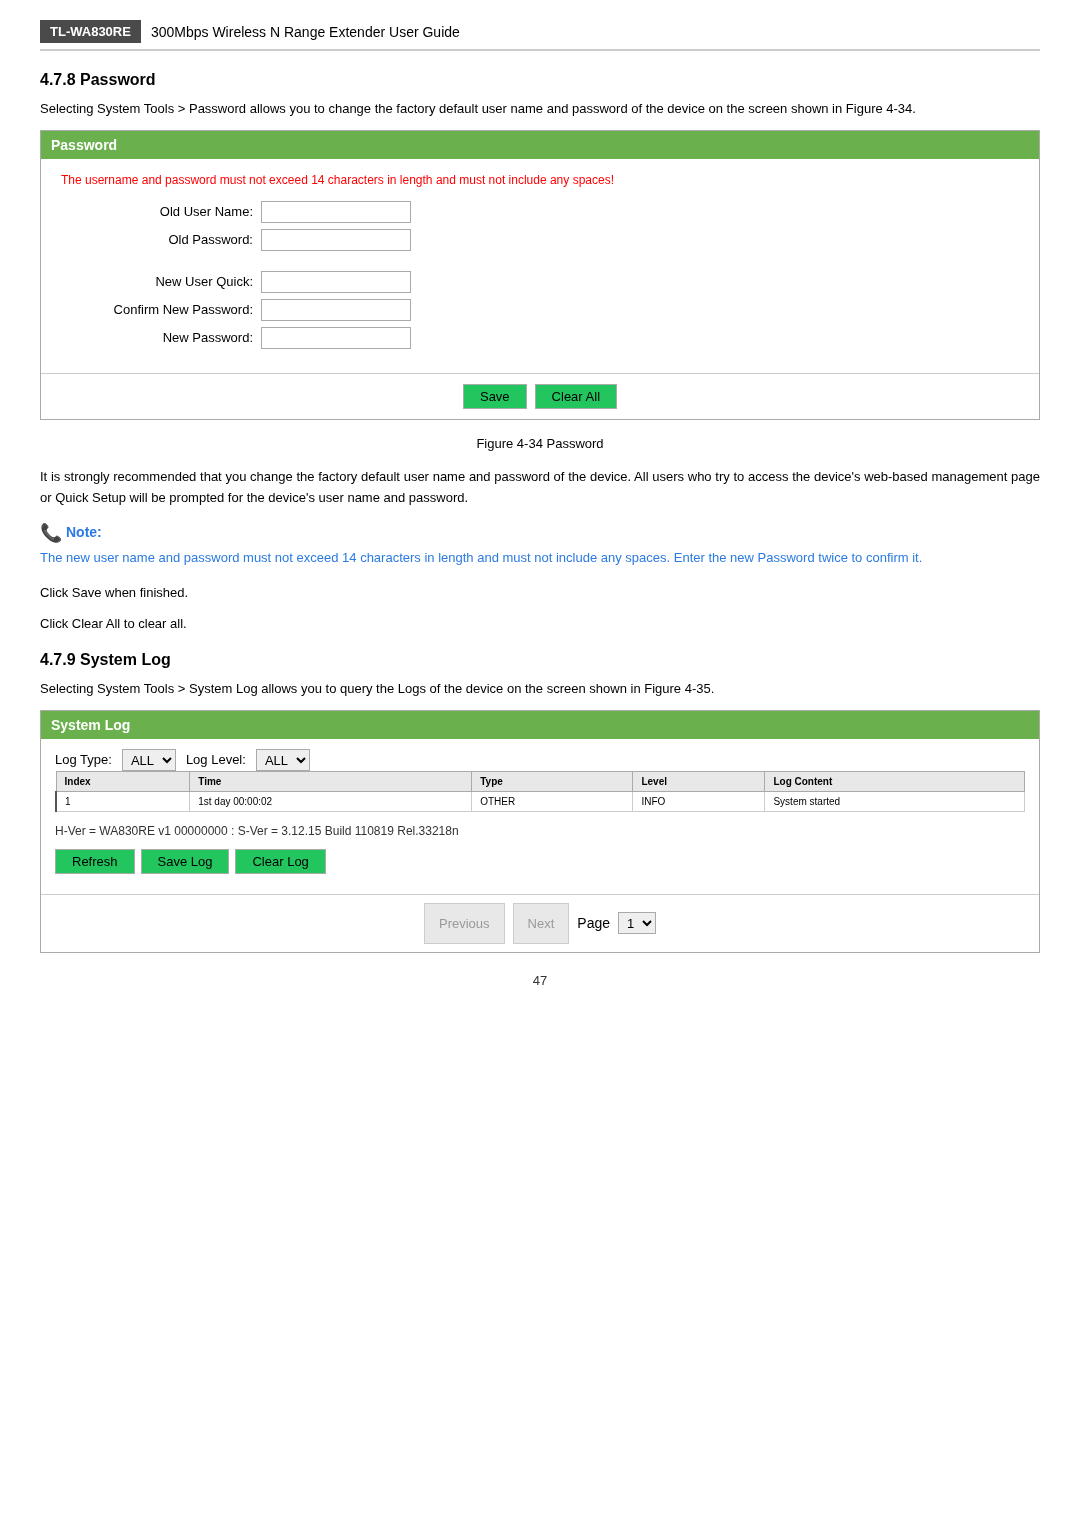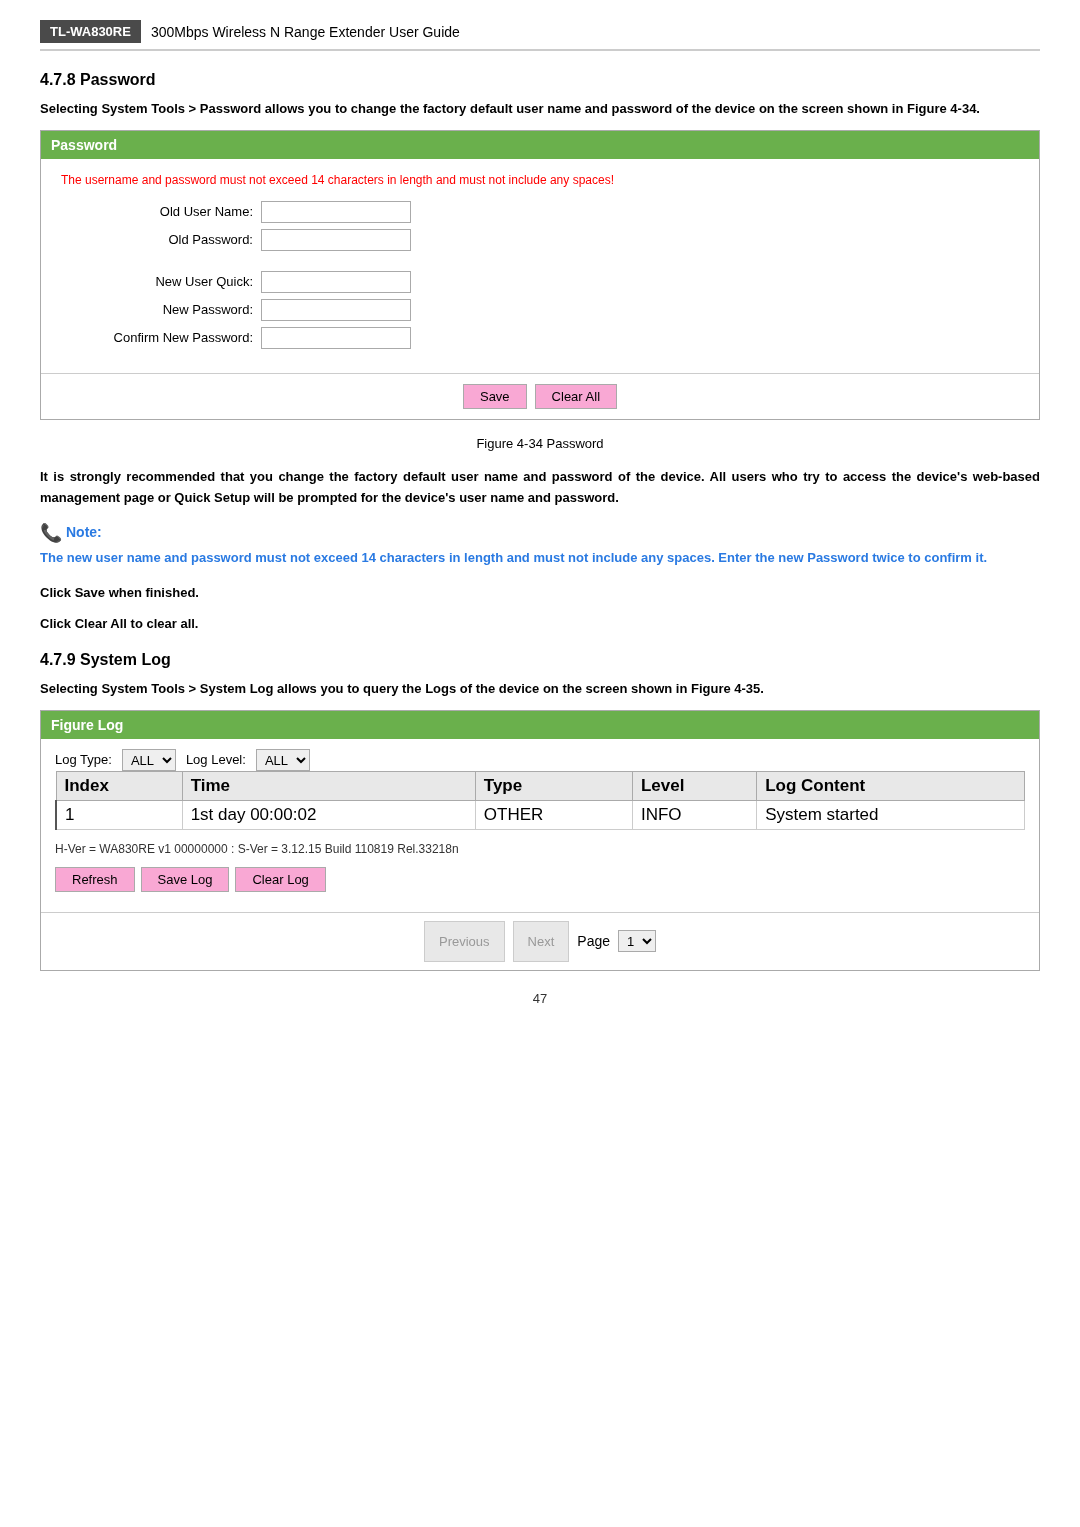--- a/index.html
+++ b/index.html
@@ -36,21 +36,20 @@
       font-size: 16px;
       font-weight: bold;
       margin-bottom: 10px;
       margin-top: 20px;
     }
     p {
       font-size: 13px;
       line-height: 1.6;
       margin-bottom: 10px;
       text-align: justify;
-      font-weight: bold;
     }
 
     
     .password-box {
       border: 1px solid #aaa;
       margin-bottom: 16px;
     }
     .box-title {
       background: #6ab04c;
       color: #fff;
@@ -91,21 +90,21 @@
       height: 10px;
     }
     .button-row {
       border-top: 1px solid #ccc;
       padding: 10px 20px;
       display: flex;
       justify-content: center;
       gap: 8px;
     }
     .btn {
-      background: #f9a8d4;
+      background: #22c55e;
       border: 1px solid #aaa;
       padding: 4px 16px;
       font-size: 13px;
       cursor: pointer;
       min-width: 60px;
     }
 
     .figure-caption {
       text-align: center;
       font-size: 13px;
@@ -154,21 +153,21 @@
     }
     .log-select {
       border: 1px solid #aaa;
       font-size: 13px;
       padding: 2px 4px;
       height: 22px;
     }
     .log-table {
       width: 100%;
       border-collapse: collapse;
-      font-size: 17px;
+      font-size: 10px;
       margin-bottom: 10px;
     }
     .log-table th {
       background: #e8e8e8;
       border: 1px solid #aaa;
       padding: 4px 8px;
       text-align: left;
       font-weight: bold;
     }
     .log-table td {
@@ -247,25 +246,25 @@
     </div>
 
     <div class="form-spacer"></div>
 
     <div class="form-section">
       <div class="form-row">
         <span class="form-label">New User Quick:</span>
         <input class="form-input" type="text" style="">
       </div>
       <div class="form-row">
+        <span class="form-label">Confirm New Password:</span>
+        <input class="form-input" type="password" style="">
+      </div>
+      <div class="form-row">
         <span class="form-label">New Password:</span>
-        <input class="form-input" type="password" style="">
-      </div>
-      <div class="form-row">
-        <span class="form-label">Confirm New Password:</span>
         <input class="form-input" type="password" style="">
       </div>
     </div>
   </div>
   <div class="button-row">
     <button class="btn">Save</button>
     <button class="btn">Clear All</button>
   </div>
 </div>
 
@@ -281,21 +280,21 @@
   <p class="note-text">The new user name and password must not exceed 14 characters in length and must not include any spaces. Enter the new Password twice to confirm it.</p>
 </div>
 
 <p>Click Save when finished.</p>
 <p>Click Clear All to clear all.</p>
 
 <h2 style="margin-top:16px;">4.7.9  System Log</h2>
 <p>Selecting System Tools &gt; System Log allows you to query the Logs of the device on the screen shown in Figure 4-35.</p>
 
 <div class="syslog-box">
-  <div class="box-title">Figure Log</div>
+  <div class="box-title">System Log</div>
   <div class="syslog-inner">
 
     <div class="log-controls">
       <span>Log Type:</span>
       <select class="log-select">
         <option>ALL</option>
       </select>
       <span>Log Level:</span>
       <select class="log-select">
         <option>ALL</option>

